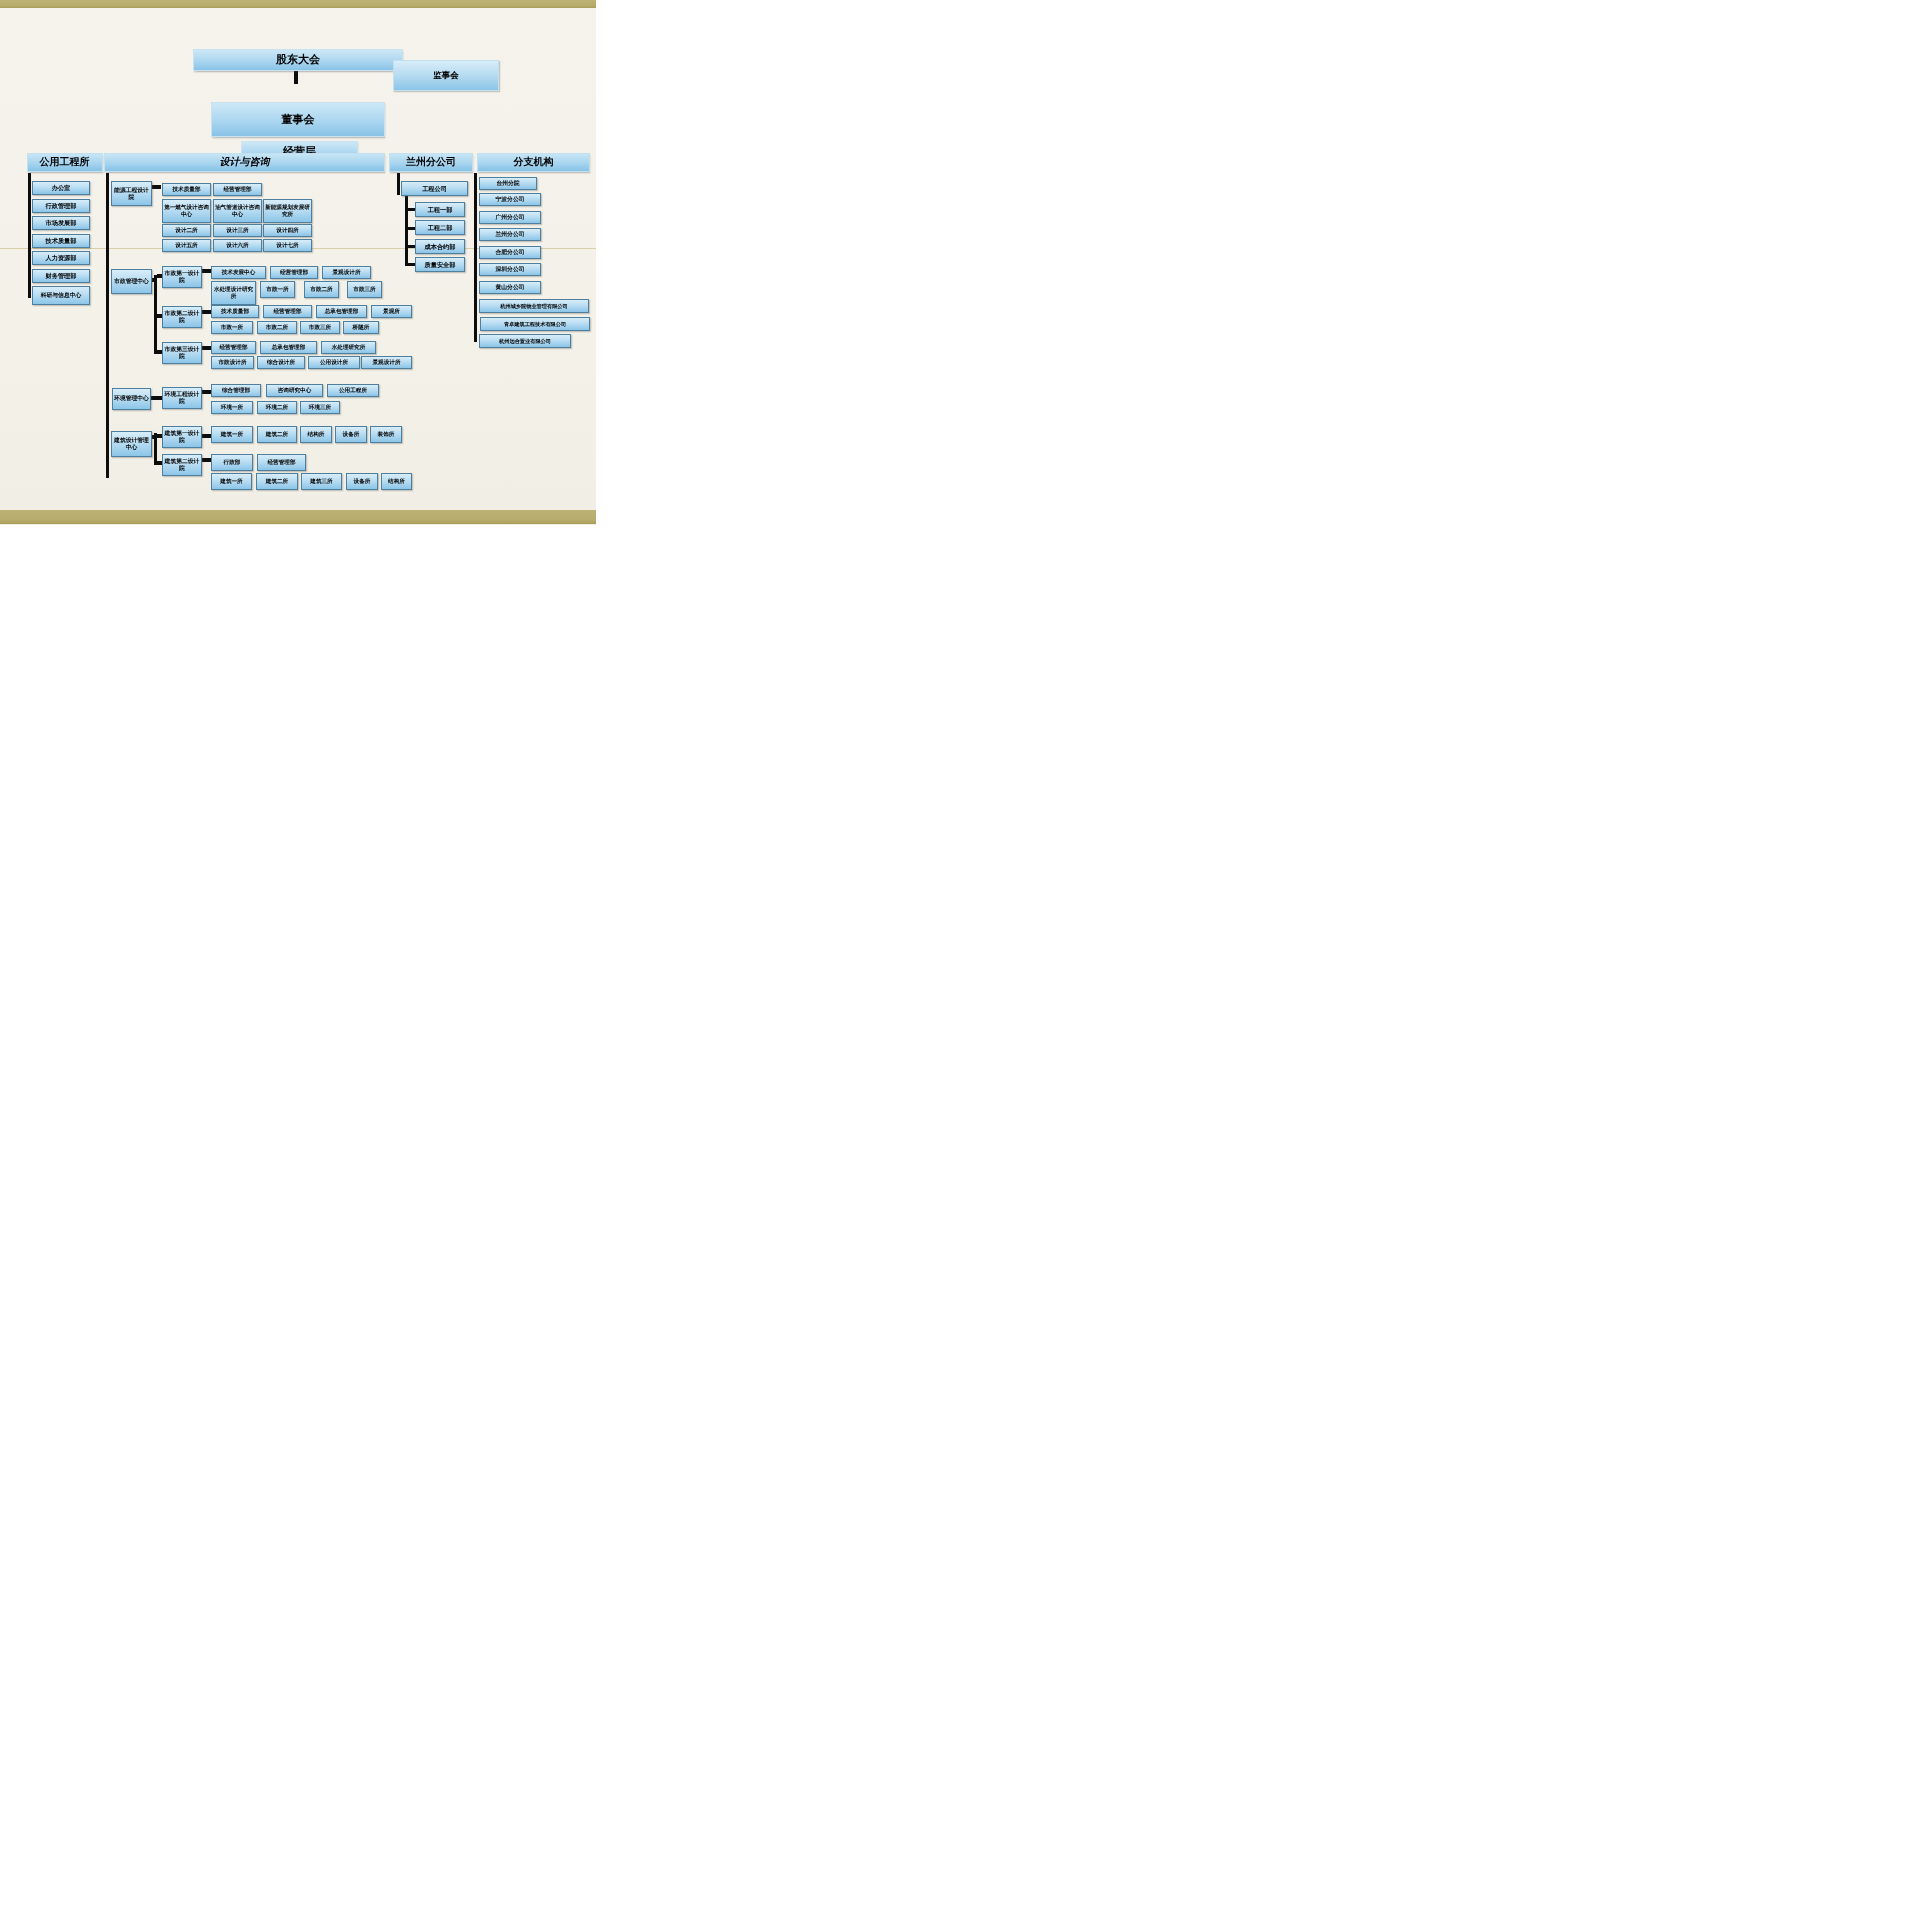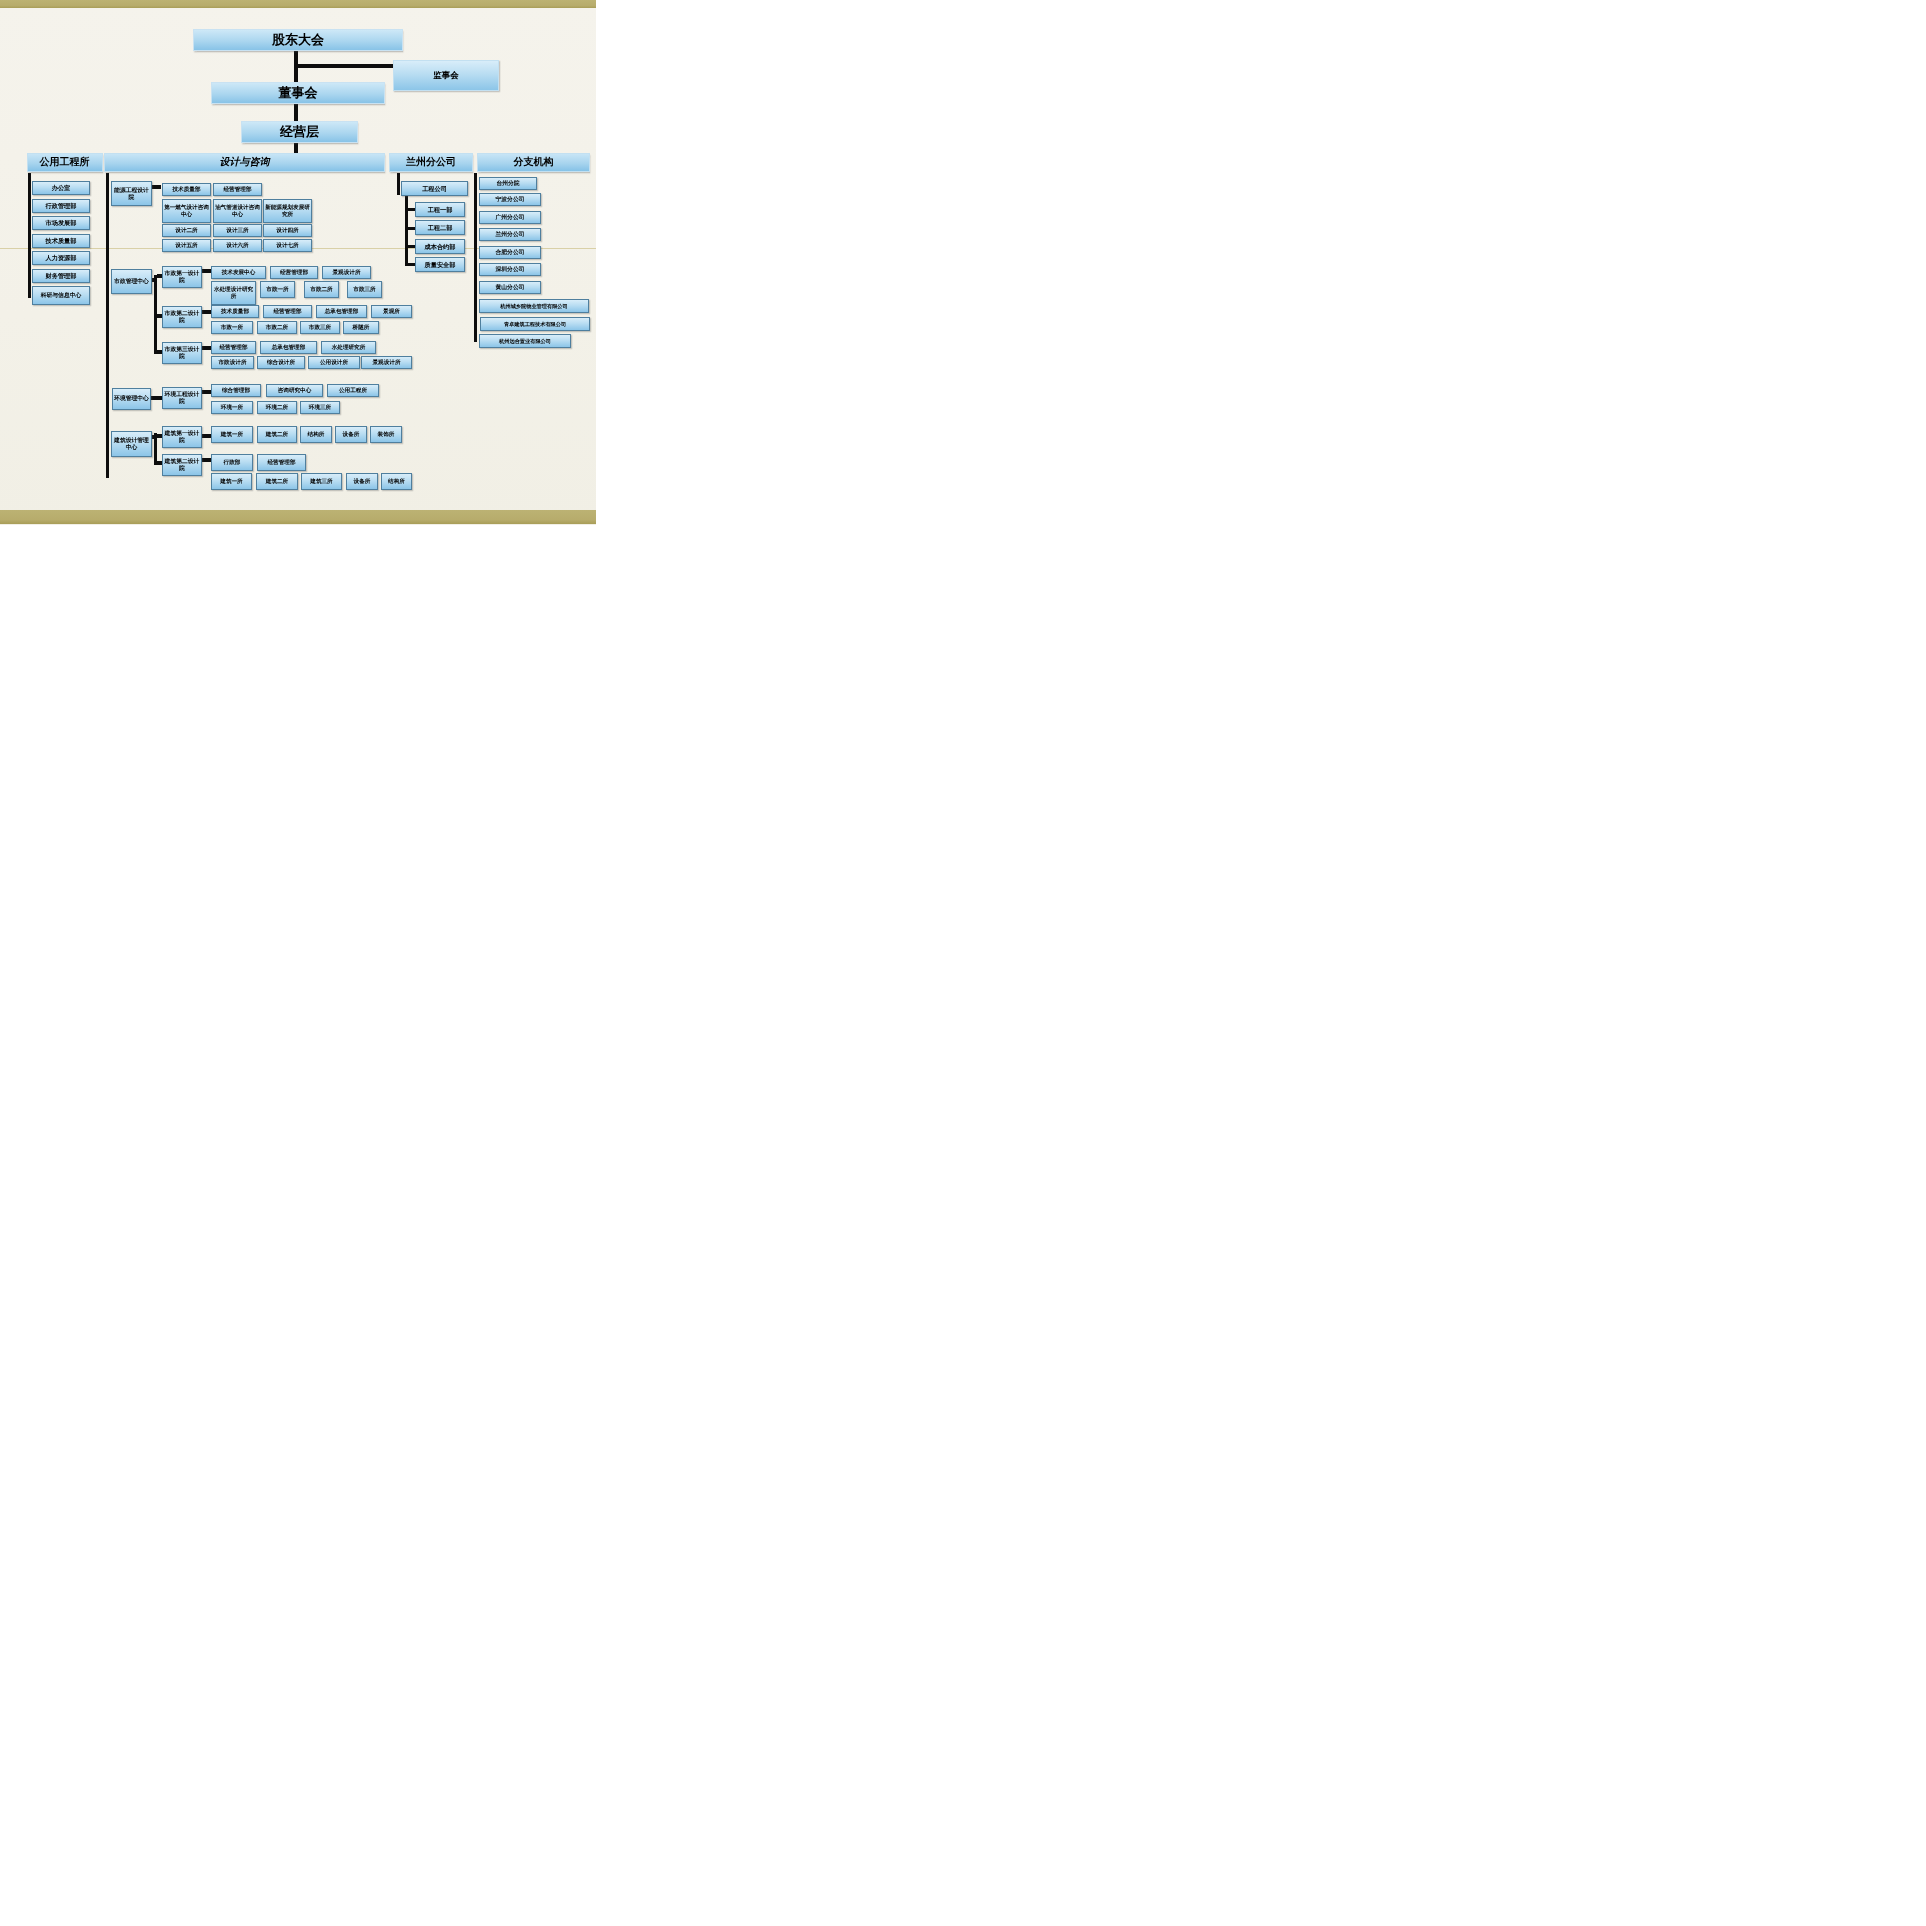--- a/index.html
+++ b/index.html
@@ -9,42 +9,42 @@
   .bar{position:absolute;left:0;width:596px;z-index:3;
        background:linear-gradient(180deg,#bcb273 0%,#b7ac6c 70%,#a89d58 100%);}
   .tanline{position:absolute;left:0;width:596px;height:1.2px;background:#d9d0a7;z-index:0;}
   .ln{position:absolute;background:#0d0d0d;z-index:1;}
   .box{position:absolute;box-sizing:border-box;display:flex;align-items:center;justify-content:center;
        text-align:center;color:#000;font-weight:bold;line-height:1.22;z-index:2;padding:0.4px 0.8px;
        background:linear-gradient(180deg,#d8edf9 0%,#b9ddf2 45%,#8cc5e8 100%);
        border:0.8px solid #4f7f9e;box-shadow:1.2px 1.2px 1.2px rgba(80,80,80,0.35);}
   .hdr{border:0.4px solid #c3e0f1;font-size:10px;box-shadow:1.2px 1.5px 1.5px rgba(80,80,80,0.3);
        background:linear-gradient(180deg,#c7e5f6 0%,#a8d4ee 55%,#85c2e7 100%);}
-  .big{border:0.4px solid #c9e2f2;font-size:13px;box-shadow:1.2px 1.5px 1.5px rgba(80,80,80,0.3);
-       background:linear-gradient(180deg,#cde8f7 0%,#abd6ef 55%,#88c3e7 100%);}
+  .big{border:0.4px solid #c9e2f2;font-size:11px;box-shadow:1.2px 1.5px 1.5px rgba(80,80,80,0.3);
+       background:linear-gradient(180deg,#cde8f7 0%,#abd6ef 55%,#88c3e7 100%);margin-top:20px;}
   .f22{font-size:8.5px}.f16{font-size:6.2px}.f15{font-size:5.8px}
   .f145{font-size:5.6px}.f135{font-size:5.2px}
 </style>
 </head>
 <body>
 
 <div id="canvas">
 
   <div class="bar" style="top:0;height:8px;"></div>
   <div class="bar" style="top:510px;height:14.3px;"></div>
   <div class="tanline" style="top:248px;"></div>
 
   <div class="ln" style="left:294px;top:50px;width:3.9px;height:34px;"></div>
   <div class="ln" style="left:296px;top:64px;width:97px;height:3.9px;"></div>
   <div class="ln" style="left:294px;top:104px;width:3.9px;height:17.7px;"></div>
   <div class="ln" style="left:294px;top:141px;width:3.9px;height:12.7px;"></div>
 
   <div class="box big" style="left:193px;top:29px;width:210px;height:22px;">股东大会</div>
   <div class="box f22" style="left:393px;top:60px;width:106px;height:31px;border:0.4px solid #c3e0f1;">监事会</div>
-  <div class="box big" style="left:211px;top:82px;width:174px;height:22px;">董事会</div>
+  <div class="box big" style="left:211px;top:82px;width:174px;height:35px;">董事会</div>
   <div class="box big" style="left:241px;top:121px;width:117px;height:21.6px;">经营层</div>
 
   <div class="box hdr" style="left:26.6px;top:153px;width:76px;height:19px;">公用工程所</div>
   <div class="box hdr" style="left:104px;top:153px;width:281px;height:19px;font-style:italic;">设计与咨询</div>
   <div class="box hdr" style="left:389px;top:153px;width:84px;height:19px;">兰州分公司</div>
   <div class="box hdr" style="left:477px;top:153px;width:113px;height:19px;">分支机构</div>
 
   <div class="ln" style="left:28px;top:173px;width:2.7px;height:125px;"></div>
   <div class="box f16" style="left:32px;top:181px;width:58px;height:13.5px;">办公室</div>
   <div class="box f16" style="left:32px;top:199px;width:58px;height:13.5px;">行政管理部</div>

